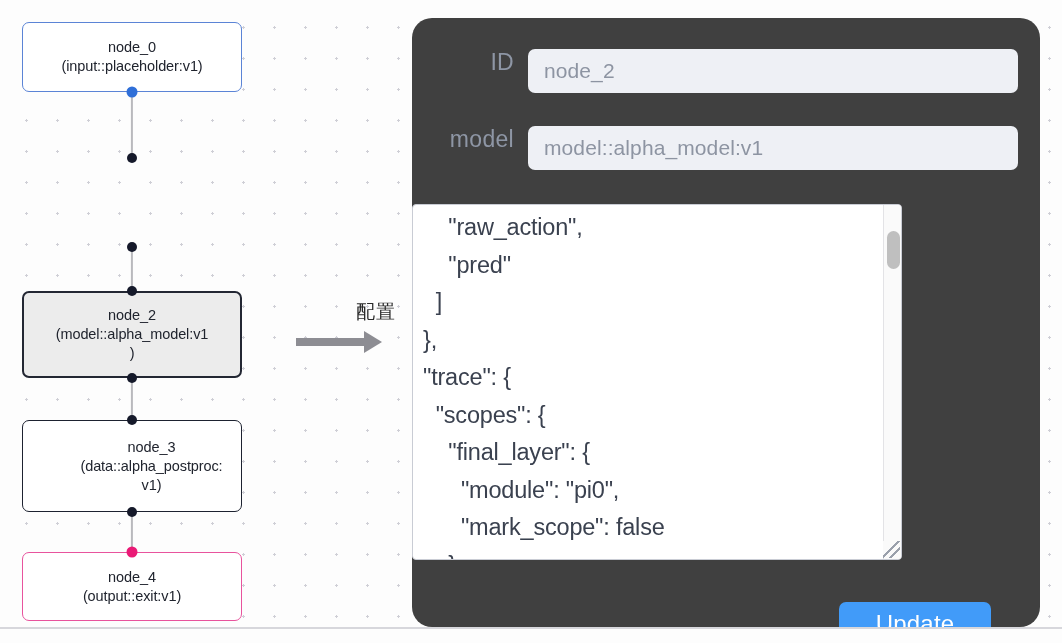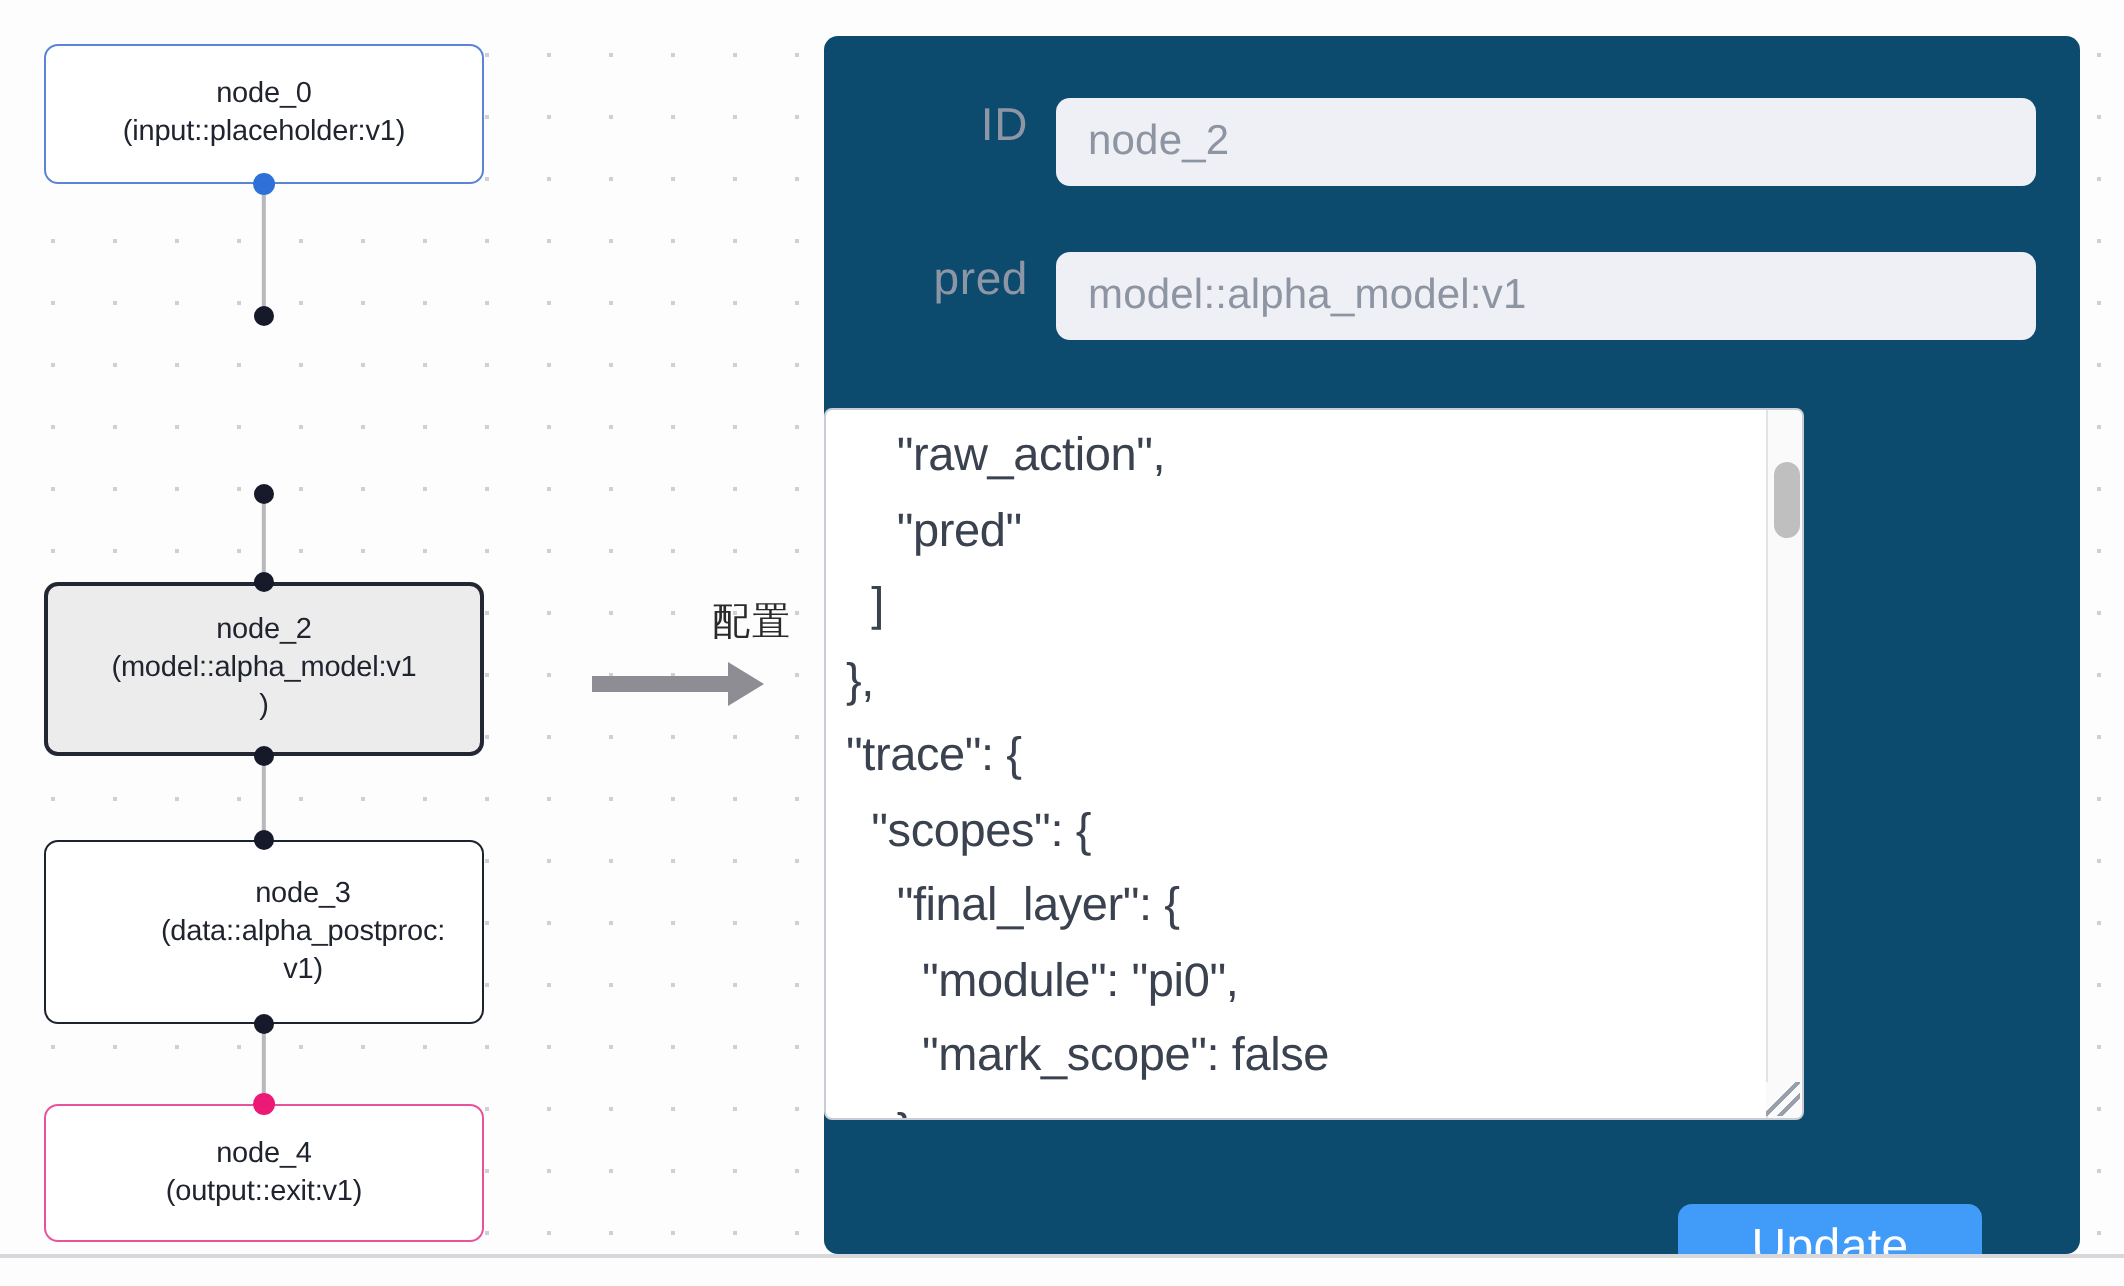--- a/index.html
+++ b/index.html
@@ -112,22 +112,22 @@
   }
 
   
   #panel {
     position: absolute;
     left: 412px;
     top: 18px;
     width: 628px;
     height: 609px;
     box-sizing: border-box;
-    background: #0c4a6e;
-    border-radius: 7px;
+    background: #404040;
+    border-radius: 20px;
     overflow: hidden;
     text-decoration: underline;
   }
   .field-row {
     position: absolute;
     left: 0;
     width: 100%;
     display: flex;
     align-items: flex-start;
   }
@@ -292,21 +292,21 @@
 </div>
 
 <div id="panel">
 
   <div class="field-row" id="row-id">
     <div class="field-label">ID</div>
     <input class="text-input" type="text" id="id-input" value="node_2" style="">
   </div>
 
   <div class="field-row" id="row-type">
-    <div class="field-label">pred</div>
+    <div class="field-label">model</div>
     <input class="text-input" type="text" id="type-input" value="model::alpha_model:v1" style="">
   </div>
 
   <div class="field-row" id="row-config">
     <div id="config-box">
       <pre id="config-text">    "raw_action",
     "pred"
   ]
 },
 "trace": {

